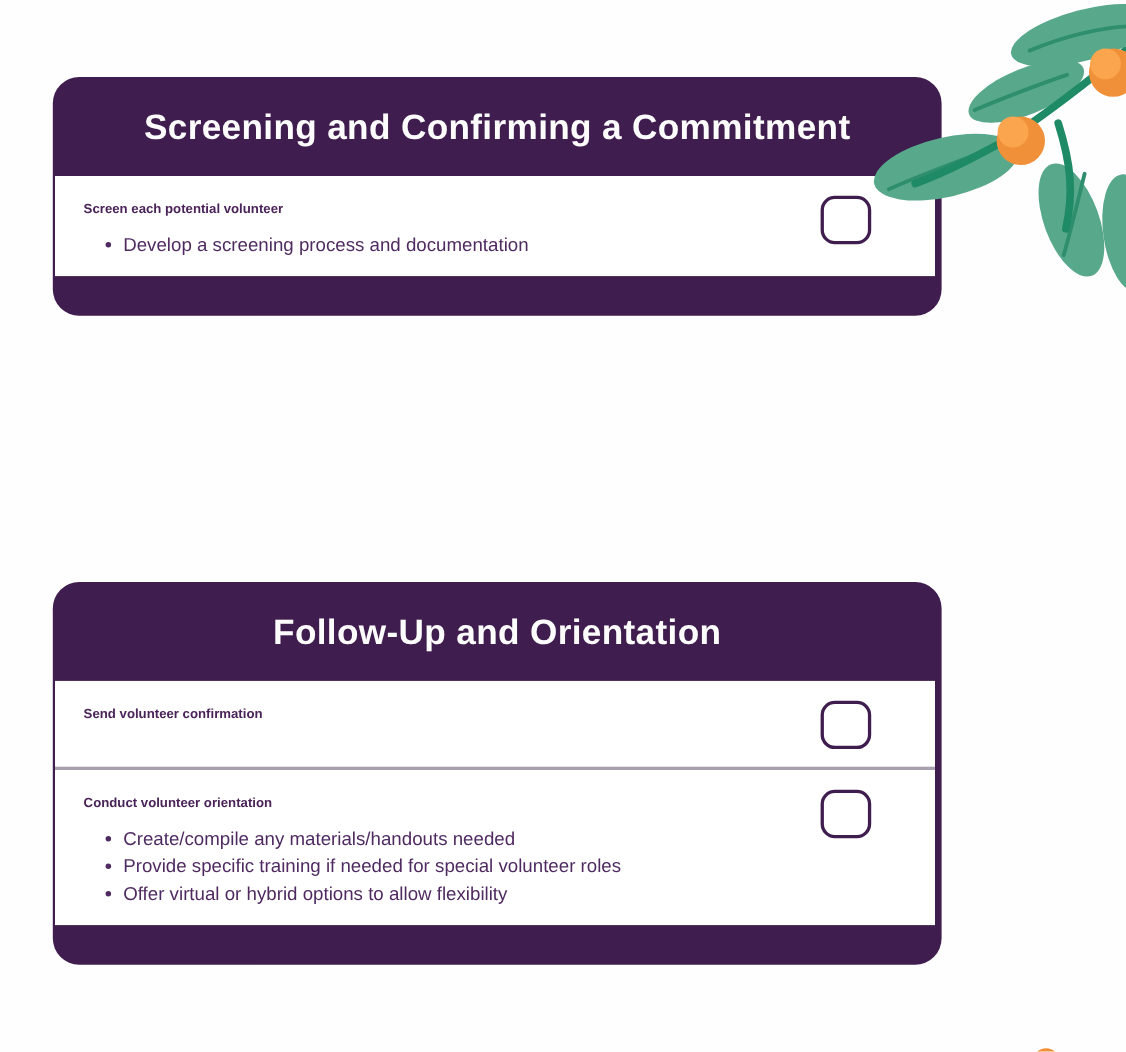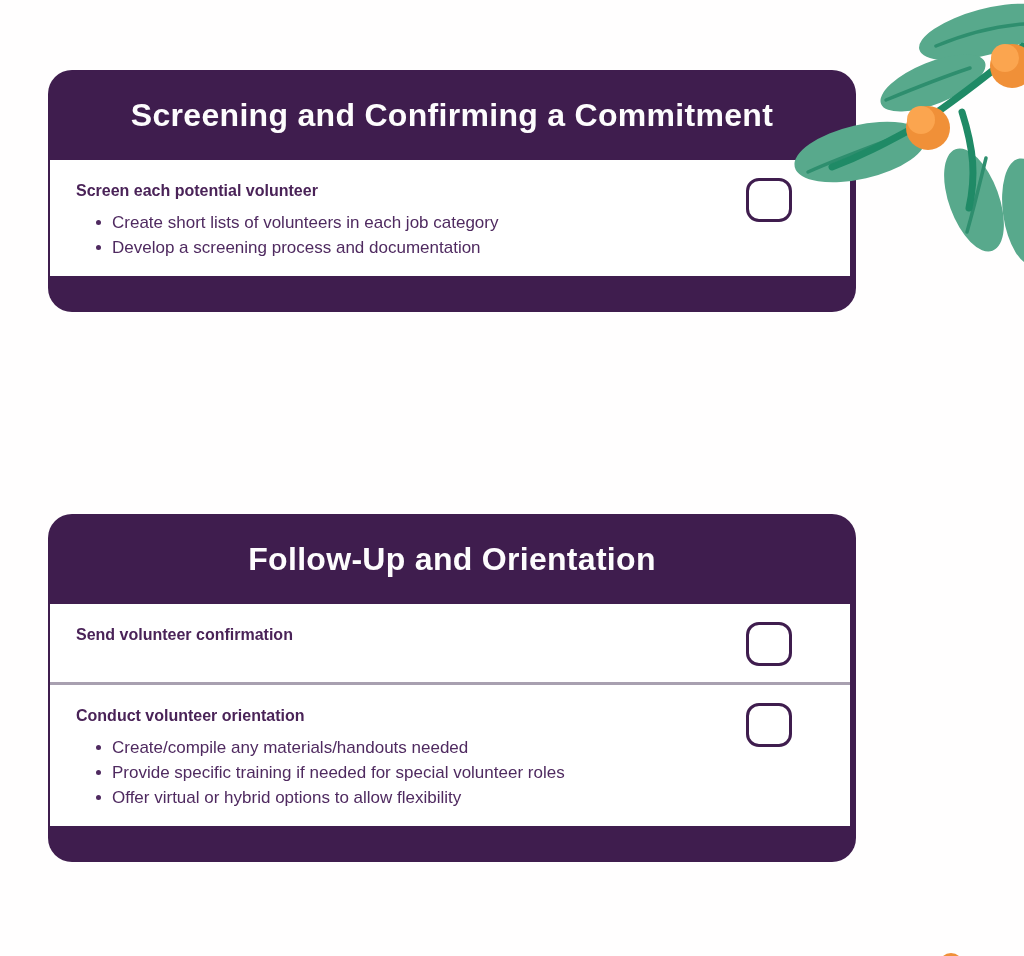--- a/index.html
+++ b/index.html
@@ -26,21 +26,21 @@
   
   .card{
     position:absolute;
     left:48px;
     width:808px;
     background:var(--purple);
     border-radius:24px;
     z-index:1;
   }
   .card-1{top:70px;}
-  .card-2{top:514px;}
+  .card-2{top:529px;}
   .card-head{
     height:90px;
     display:flex;
     align-items:center;
     justify-content:center;
   }
   .card-title{
     color:#fdfcfd;
     font-size:32px;
     font-weight:700;
@@ -56,21 +56,21 @@
   
   .row{
     display:flex;
     align-items:flex-start;
     padding:10px 0 16px 26px;
   }
   .row + .row{border-top:3px solid var(--divider);}
   .row-content{flex:1;padding-top:6px;}
   .task-heading{
     color:var(--text);
-    font-size:16px;
+    font-size:12px;
     font-weight:700;
     line-height:29px;
   }
   .task-heading.narrow{max-width:540px;}
   .details{
     list-style:none;
     margin:5px 0 0 36px;
   }
   .details li{
     position:relative;
@@ -135,21 +135,20 @@
   <section class="card card-1">
     <header class="card-head">
       <h2 class="card-title">Screening and Confirming a Commitment</h2>
     </header>
     <div class="card-body">
 
       <div class="row">
         <div class="row-content">
           <div class="task-heading">Screen each potential volunteer</div>
           <ul class="details">
-            <li>Create short lists of volunteers in each job category</li>
             <li>Develop a screening process and documentation</li>
           </ul>
         </div>
         <div class="checkbox" role="checkbox" aria-checked="false"></div>
       </div>
 
 
 
     </div>
     <footer class="card-foot"></footer>

